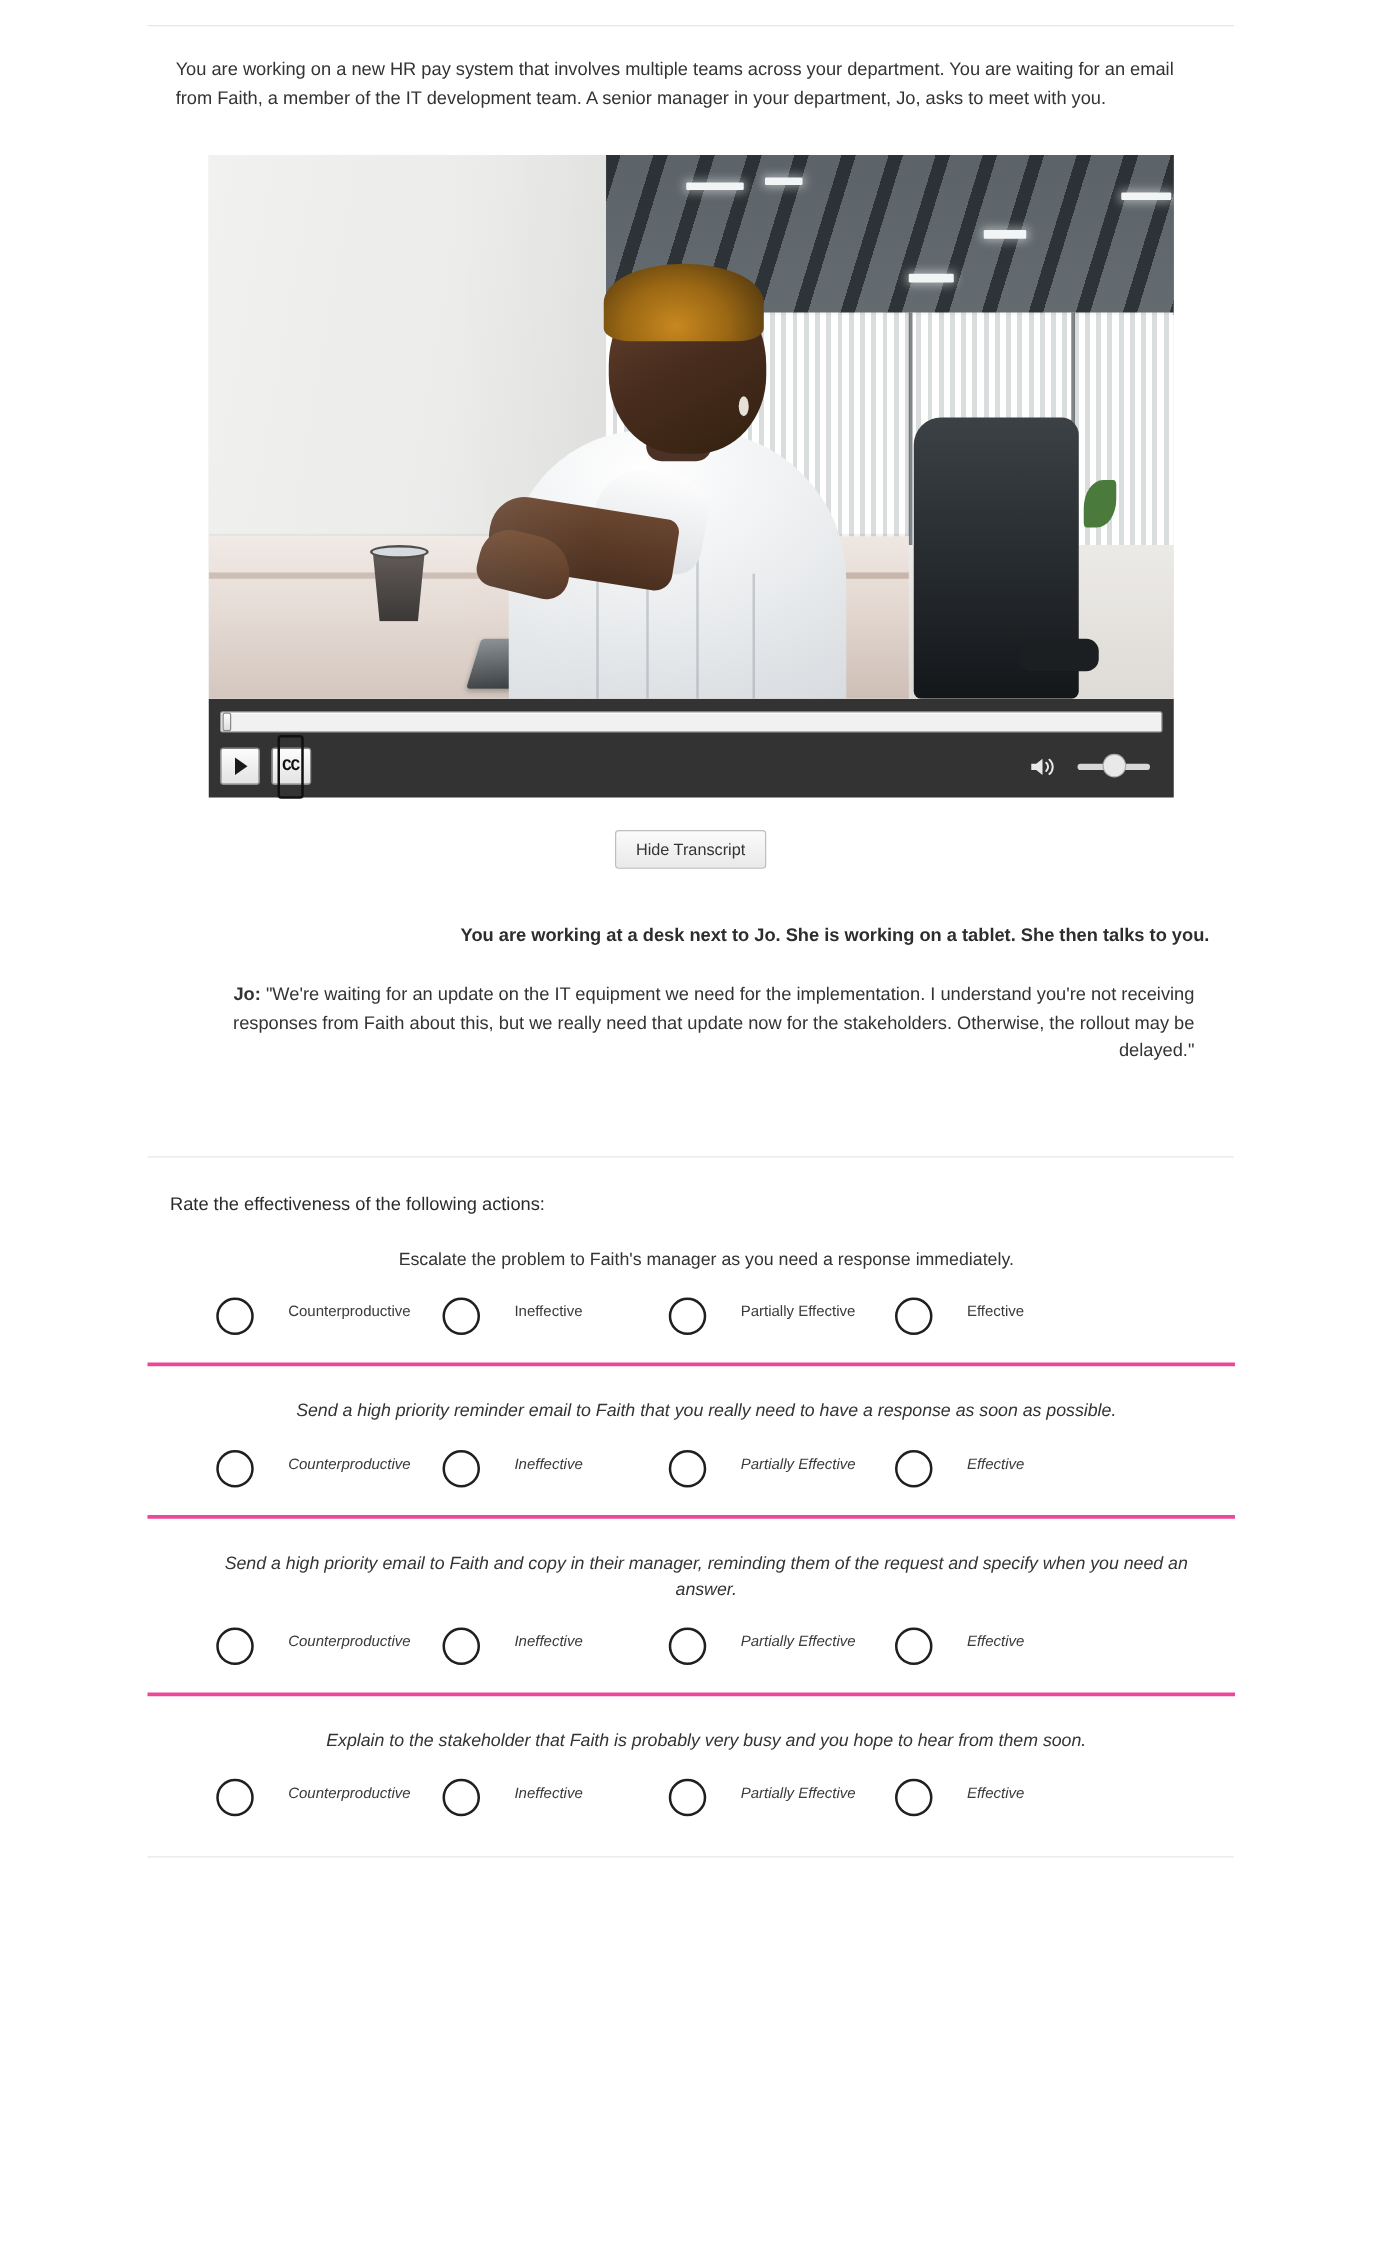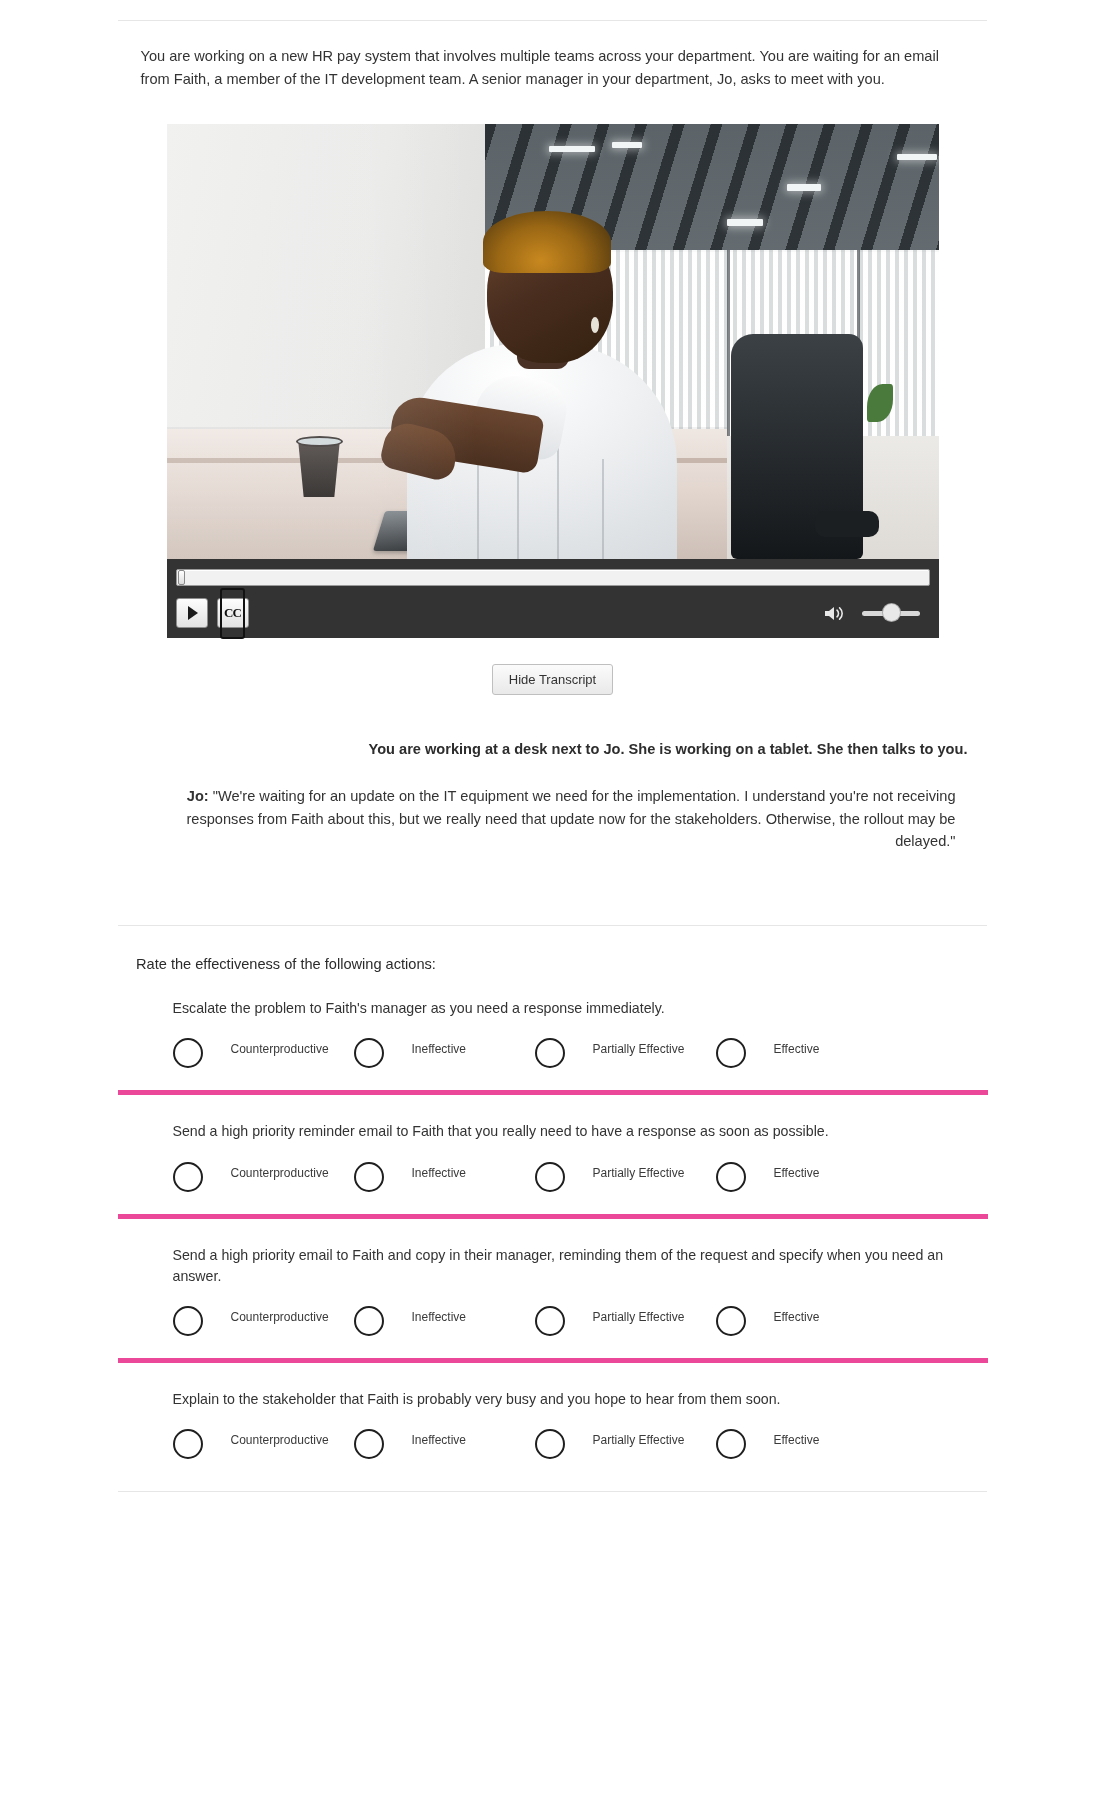--- a/index.html
+++ b/index.html
@@ -220,21 +220,21 @@
     width: 0; height: 0;
     border-left: 10px solid #1a1a1a;
     border-top: 7px solid transparent;
     border-bottom: 7px solid transparent;
     margin-left: 3px;
   }
   .cc-glyph {
     font-size: 13px; font-weight: bold; color: #111111;
     border: 2px solid #111111; border-radius: 3px;
     padding: 16px 2px; line-height: 1.12;
-    font-family: Liberation Serif, serif;
+    font-family: Liberation Mono, monospace;
     letter-spacing: -1px;
   }
   .ctl-spacer { flex: 1; }
   .vol-icon { margin-right: 18px; display: flex; align-items: center; }
   .vol-slider {
     width: 58px; height: 20px; position: relative;
     display: flex; align-items: center; margin-right: 10px;
   }
   .vol-track {
     position: absolute; left: 0; right: 0; top: 8px;
@@ -278,22 +278,23 @@
     border: 0; border-top: 1px solid #e6e6e6;
     margin: 72px 118px 0 118px;
   }
   .items-heading {
     font-size: 14.6px; font-weight: normal; color: #2b2b2b;
     padding: 30px 0 0 136px;
   }
   .item {
     width: 870px; margin: 0 auto;
     padding: 26px 0 22px 0;
-  }
-  .item + .item { border-top: 5px solid #ec4899; }
+    text-align: center;
+  }
+  .item + .item { border-top: 3px solid #ec4899; font-style: italic; }
   .item:first-of-type { padding-top: 48px; }
   .item-text {
     font-size: 14.2px; line-height: 1.5; color: #333333;
     padding-left: 55px; padding-right: 30px;
   }
   .options {
     display: flex; margin-top: 22px; padding-left: 55px;
   }
   .option {
     display: flex; align-items: flex-start;

